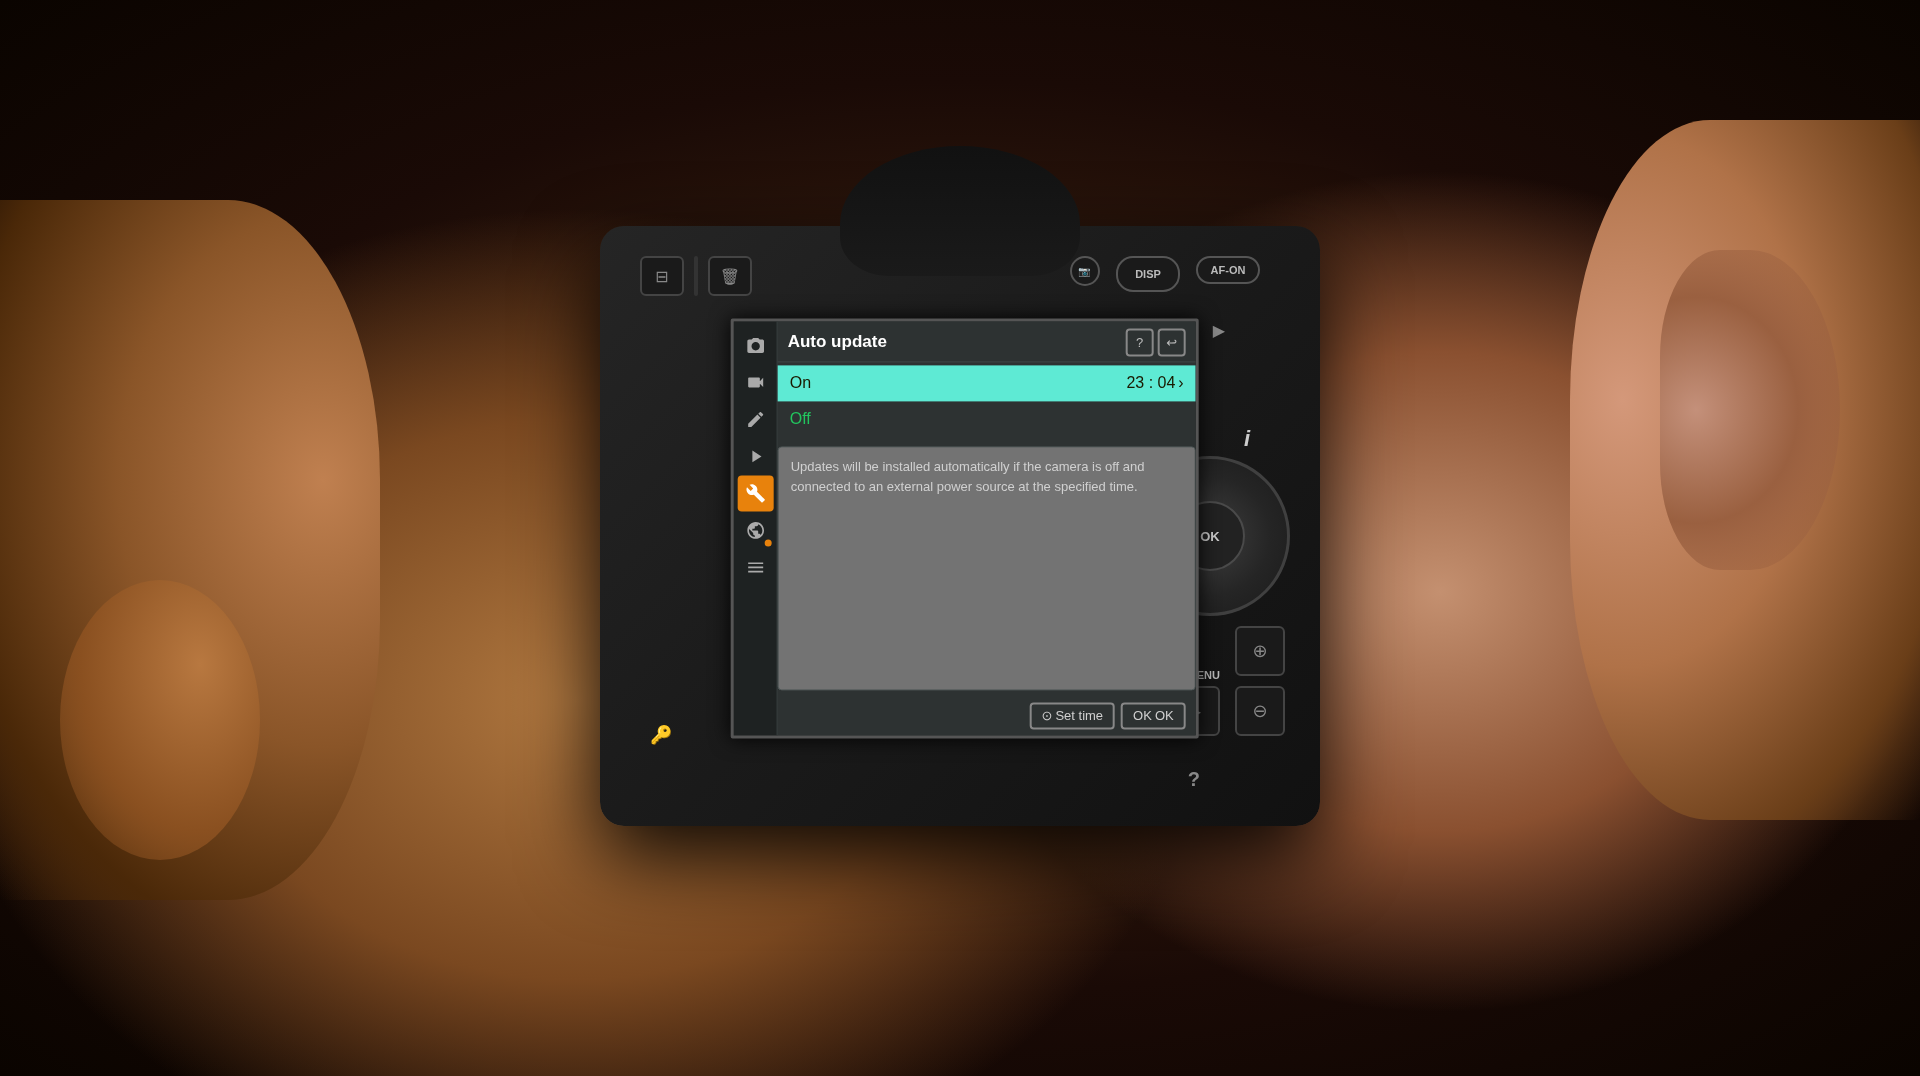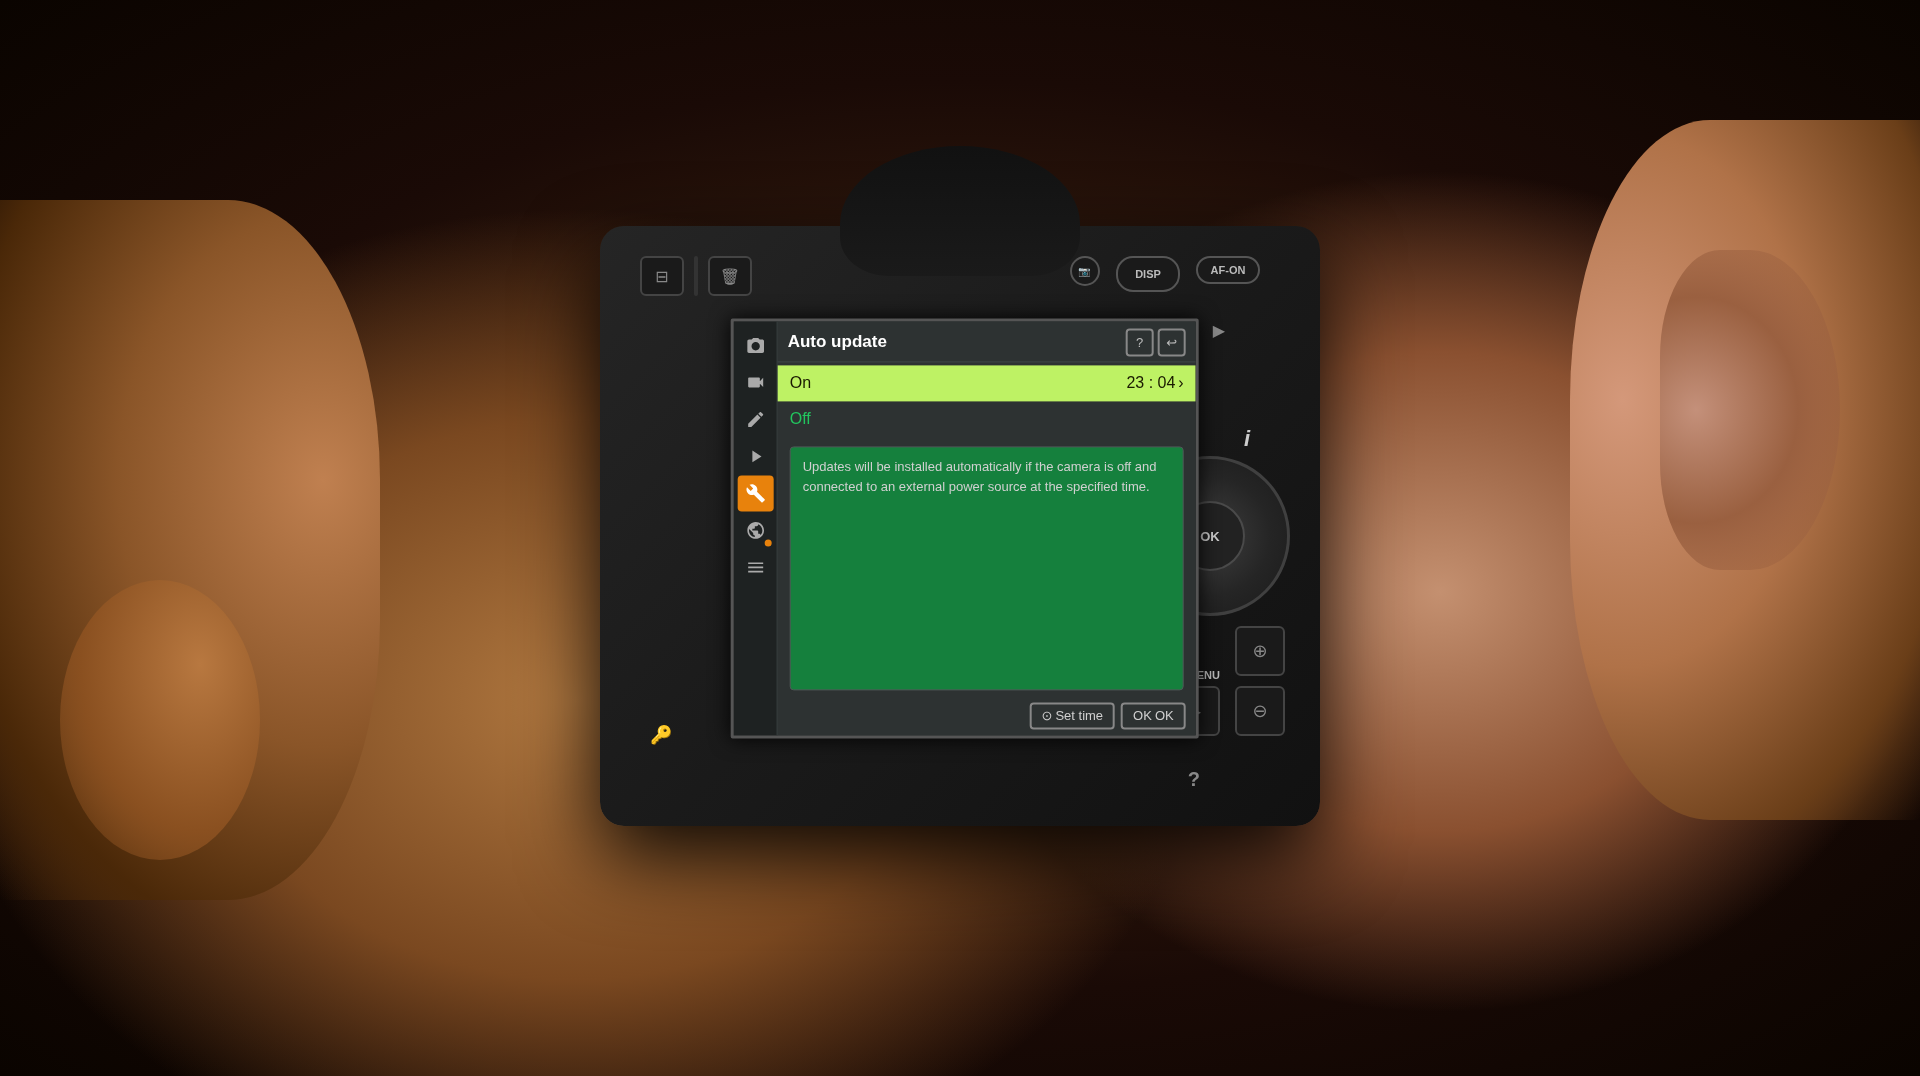--- a/index.html
+++ b/index.html
@@ -122,34 +122,34 @@
     .lcd-item {
       display: flex;
       justify-content: space-between;
       align-items: center;
       padding: 9px 12px;
       color: #22c55e;
       font-size: 16px;
     }
 
     .lcd-item.selected-item {
-      background: #bef264;
+      background: #5eead4;
       color: #1a1a00;
     }
 
     .item-right {
       display: flex;
       align-items: center;
       gap: 3px;
       font-size: 16px;
     }
 
     .lcd-info {
-      margin: 6px 12px;
-      background: #15803d;
+      margin: 6px 0;
+      background: #737373;
       border: 1px solid #505858;
       border-radius: 4px;
       padding: 10px 12px;
       flex: 1;
     }
 
     .lcd-info-text {
       color: #d0d0d0;
       font-size: 13px;
       line-height: 1.55;

